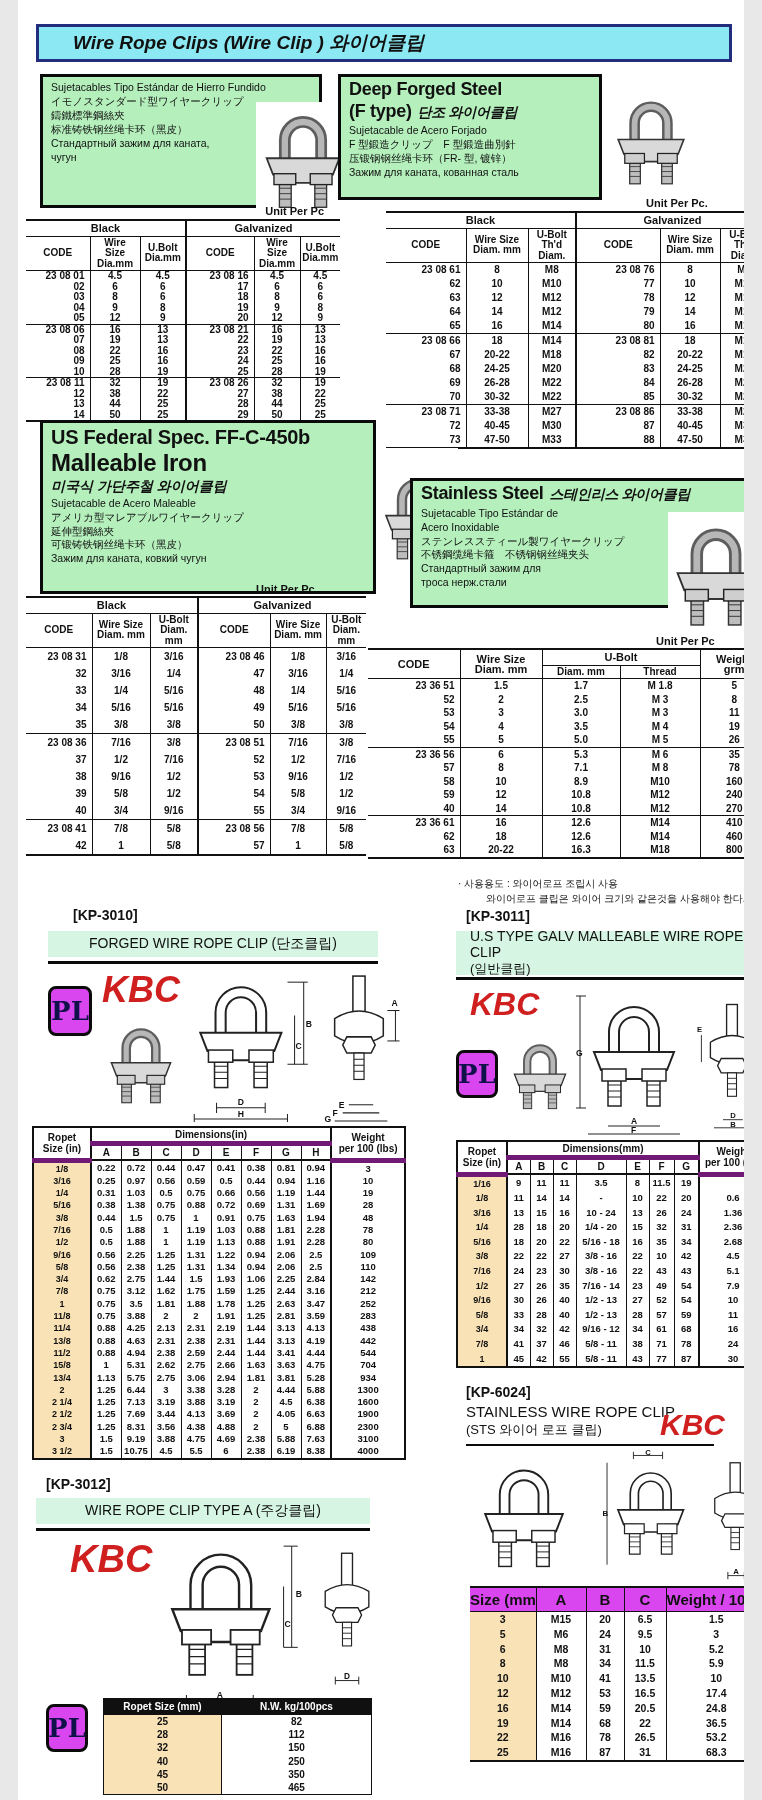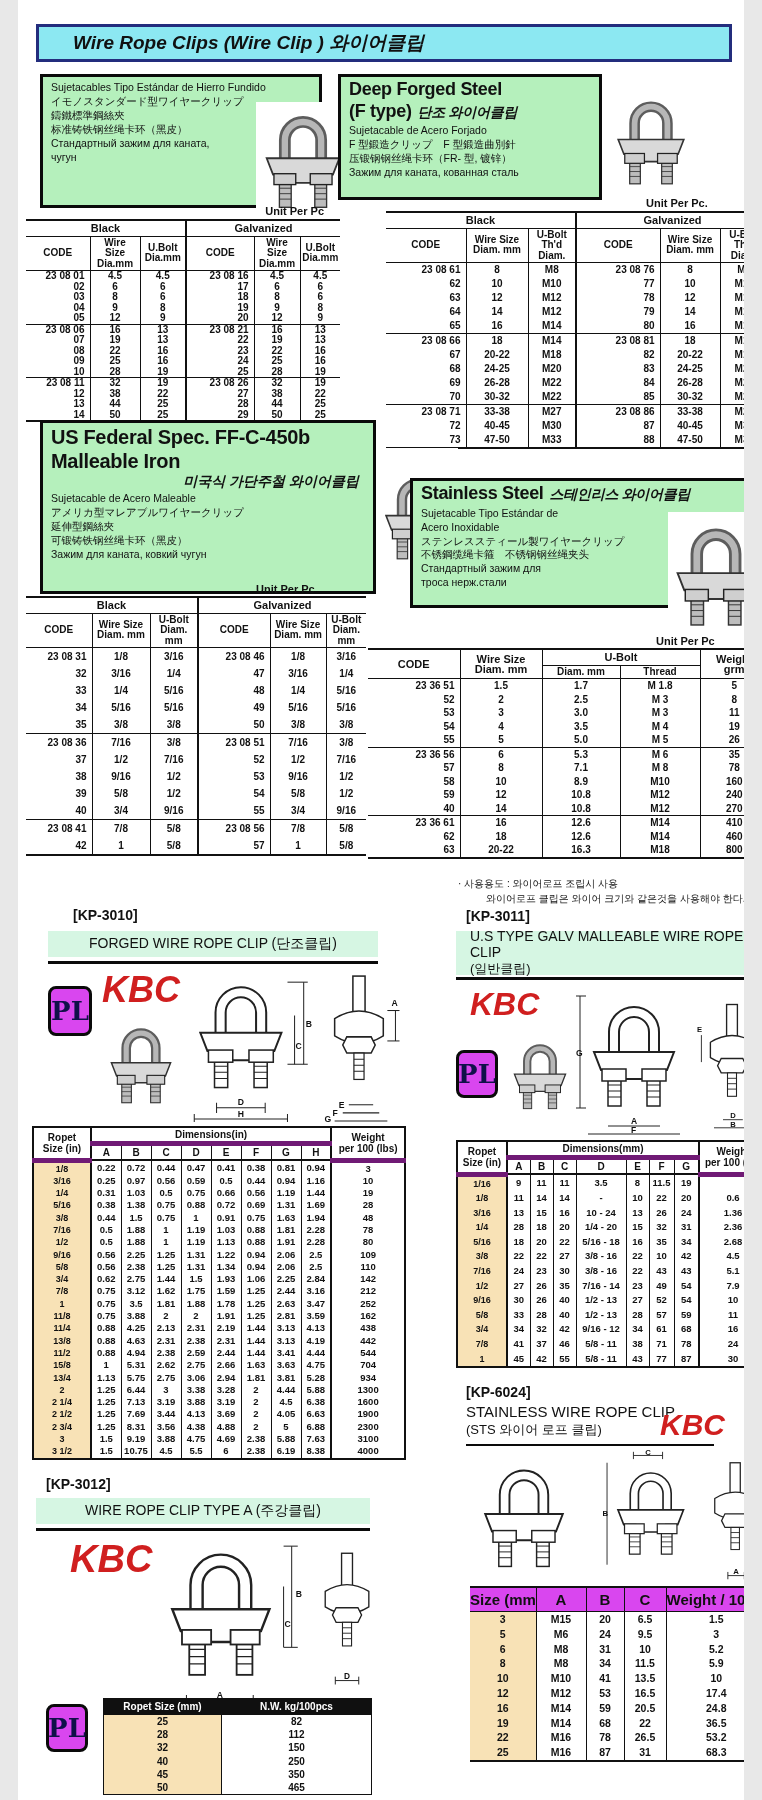--- a/index.html
+++ b/index.html
@@ -6,21 +6,21 @@
   body{background:#e8e8e8;font-family:"Liberation Sans",sans-serif;color:#111}
   #page{position:relative;width:726px;height:1800px;background:#fff;margin:0 auto;overflow:hidden}
   .abs{position:absolute}
 
   .titlebar{background:#8ce8f2;border:3px solid #232d7d;font-size:19px;font-weight:bold;font-style:italic;display:flex;align-items:center;padding-left:34px}
 
   .gbox{background:#b5f0bc;border:3px solid #0a0a0a;padding:2px 8px}
   .ti{font-size:18px;font-weight:bold;white-space:nowrap;letter-spacing:-0.3px;line-height:1.2}
   .ti .ko{font-size:14px;font-style:italic;margin-left:6px}
   .ds{font-size:10.5px;margin-top:2px;line-height:1.33}
-  .usf-ko{text-align:right;font-style:italic;font-weight:bold;font-size:14px;padding-right:6px;line-height:1.2}
+  .usf-ko{font-style:italic;font-weight:bold;font-size:14px;padding-right:6px;line-height:1.2}
   .imgpatch{background:#fff}
 
   .unit{position:absolute;font-size:11px;font-weight:bold}
   .kplabel{position:absolute;font-size:14px;font-weight:bold}
   .banner{position:absolute;background:#d6f6e3;font-size:14px;display:flex;align-items:center;justify-content:center}
   .banner.left{justify-content:flex-start;padding-left:14px}
   .rule{position:absolute;background:#0a0a0a}
   .kbc{position:absolute;color:#d01f1f;font-weight:bold;font-style:italic;line-height:1}
   .pl{position:absolute;border:3px solid #0a0a0a;border-radius:8px;background:#d946ef;display:flex;align-items:center;justify-content:center;font-size:26px;font-weight:bold;color:#10104a;font-family:"DejaVu Serif",serif}
   .note{position:absolute;font-size:10px;line-height:1.5}
@@ -414,21 +414,21 @@
           <td>M33</td>
           <td>88</td>
           <td>47-50</td>
           <td>M33</td>
         </tr>
       </tbody>
     </table>
 
   <div class="gbox abs" style="left:22px;top:420px;width:336px;height:174px">
     <div class="ti" style="font-size:20px">US Federal Spec. FF-C-450b</div>
-    <div class="ti" style="font-size:20px">Malleable Iron</div>
+    <div class="ti" style="font-size:24px">Malleable Iron</div>
     <div class="usf-ko">미국식 가단주철 와이어클립</div>
     <div class="ds">
       <div>Sujetacable de Acero Maleable</div>
       <div>アメリカ型マレアブルワイヤークリップ</div>
       <div>延伸型鋼絲夾</div>
       <div>可锻铸铁钢丝绳卡环（黑皮）</div>
       <div>Зажим для каната, ковкий чугун</div>
     </div>
   </div>
   <div class="abs imgpatch" style="left:360px;top:448px;width:80px;height:140px">
@@ -919,21 +919,21 @@
         <tr>
           <td>11/8</td>
           <td>0.75</td>
           <td>3.88</td>
           <td>2</td>
           <td>2</td>
           <td>1.91</td>
           <td>1.25</td>
           <td>2.81</td>
           <td>3.59</td>
-          <td>162</td>
+          <td>283</td>
         </tr>
         <tr>
           <td>11/4</td>
           <td>0.88</td>
           <td>4.25</td>
           <td>2.13</td>
           <td>2.31</td>
           <td>2.19</td>
           <td>1.44</td>
           <td>3.13</td>

